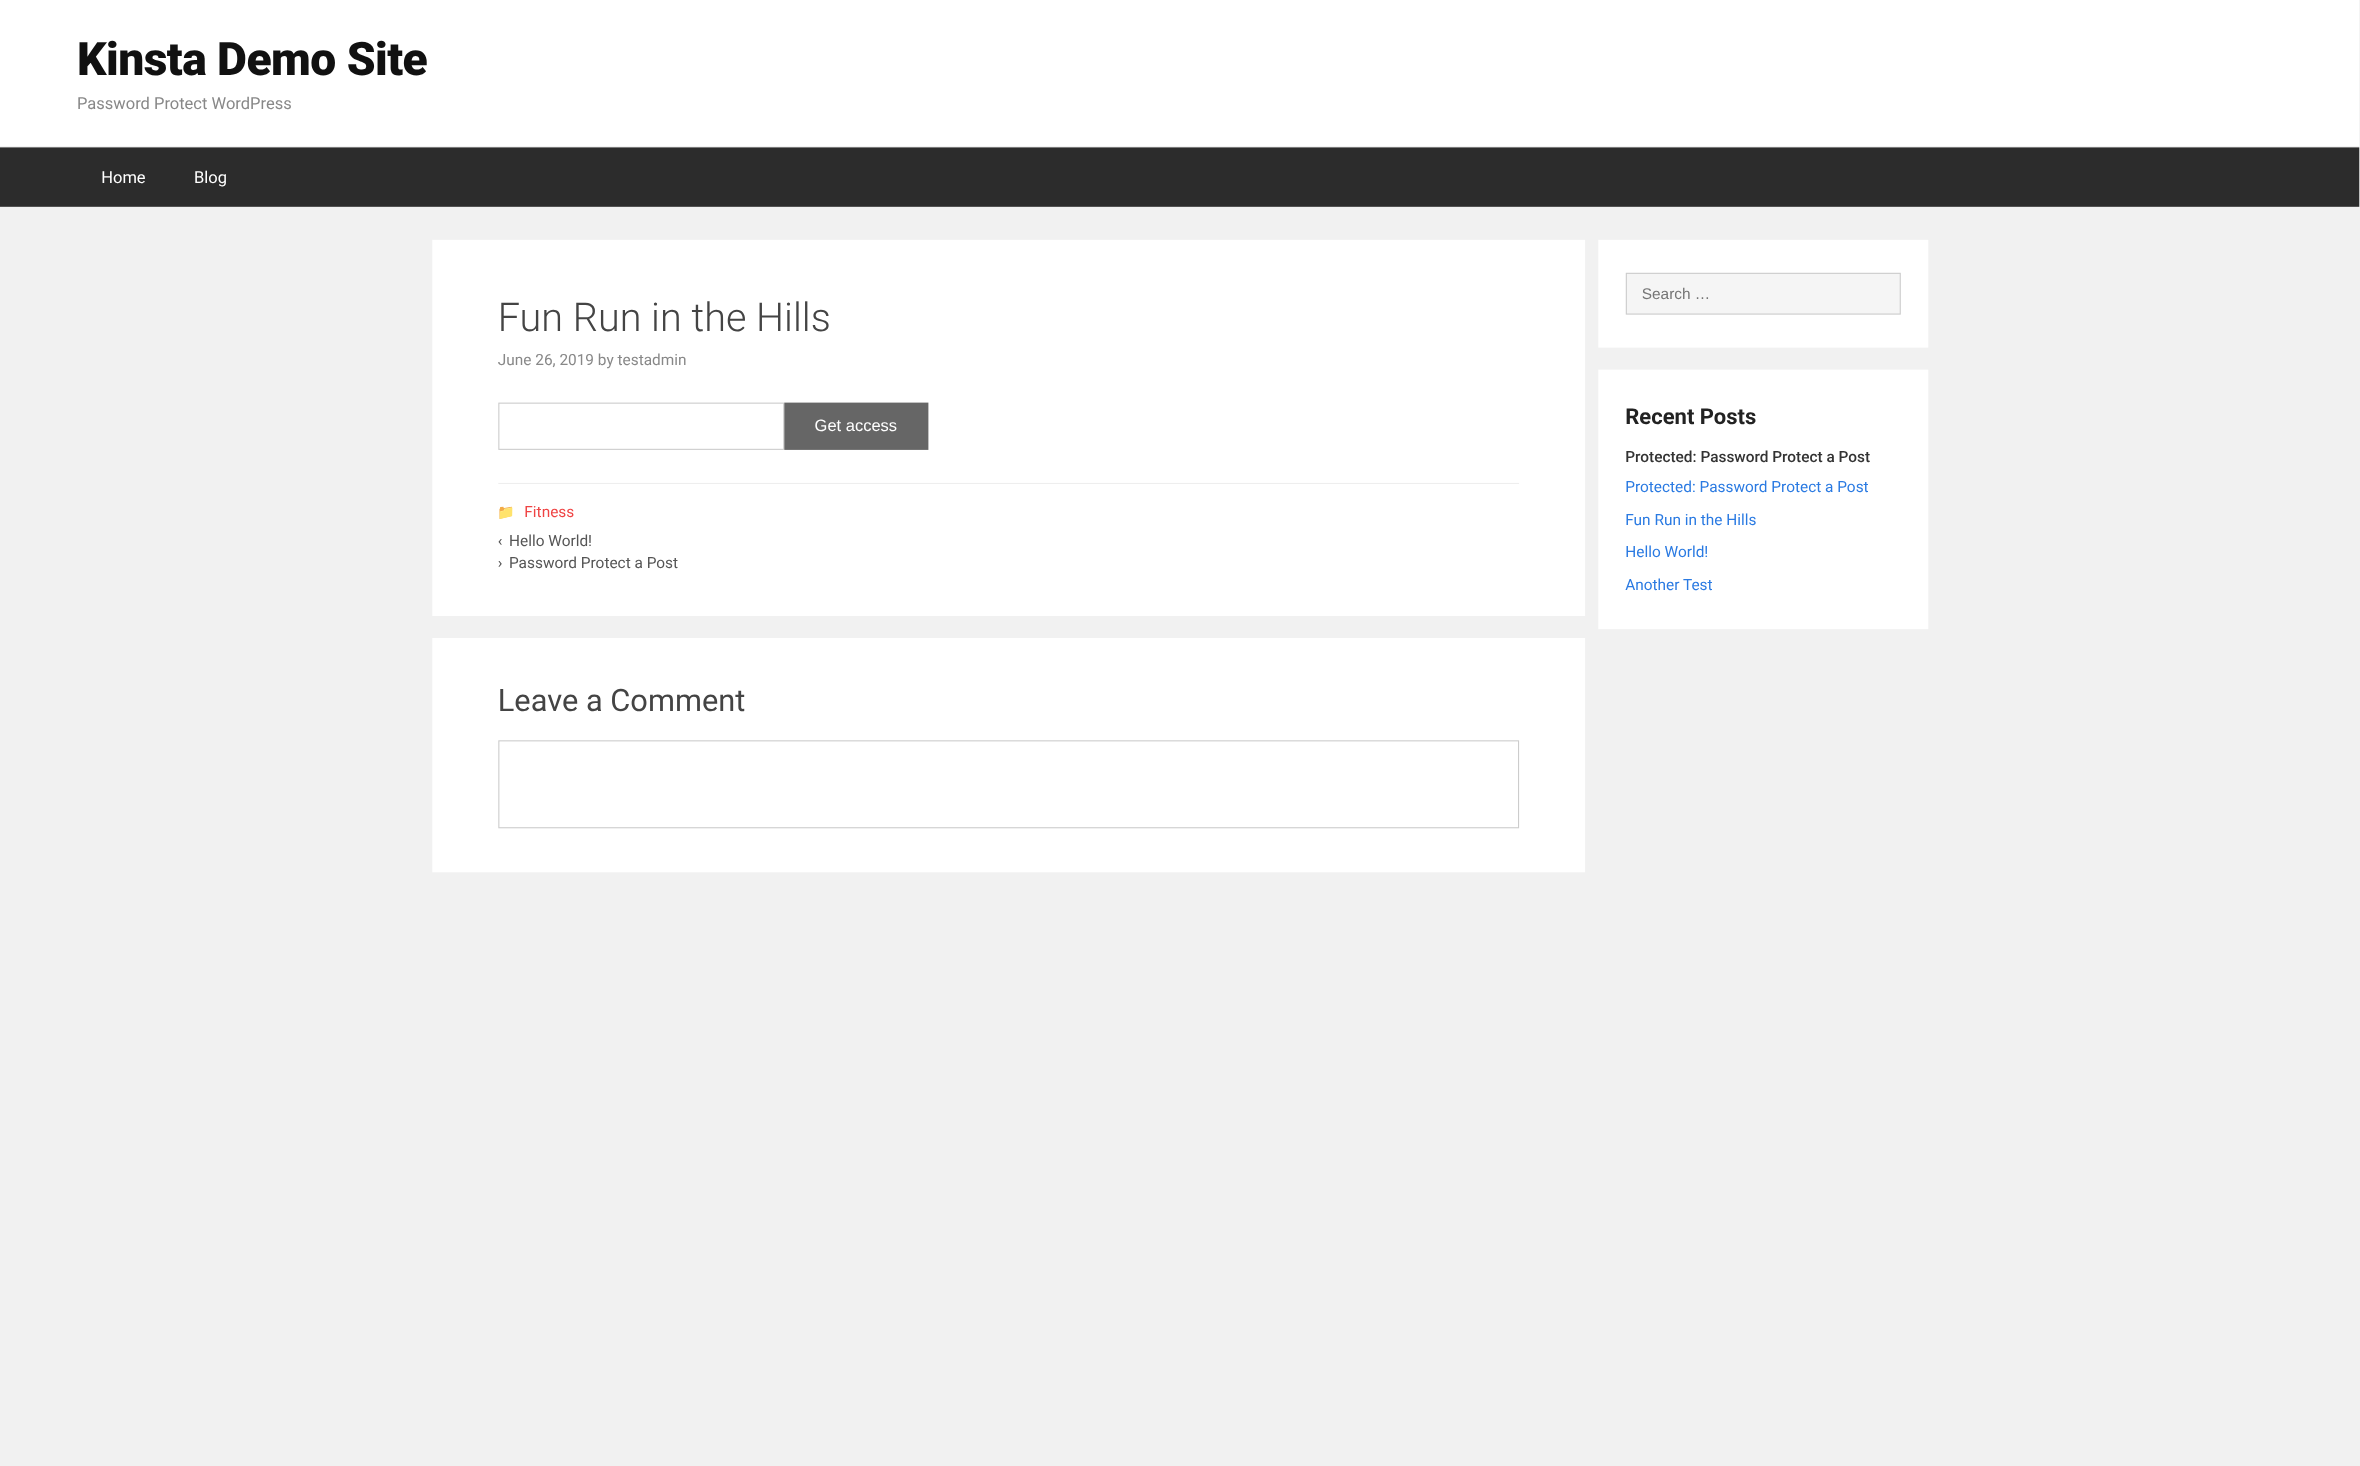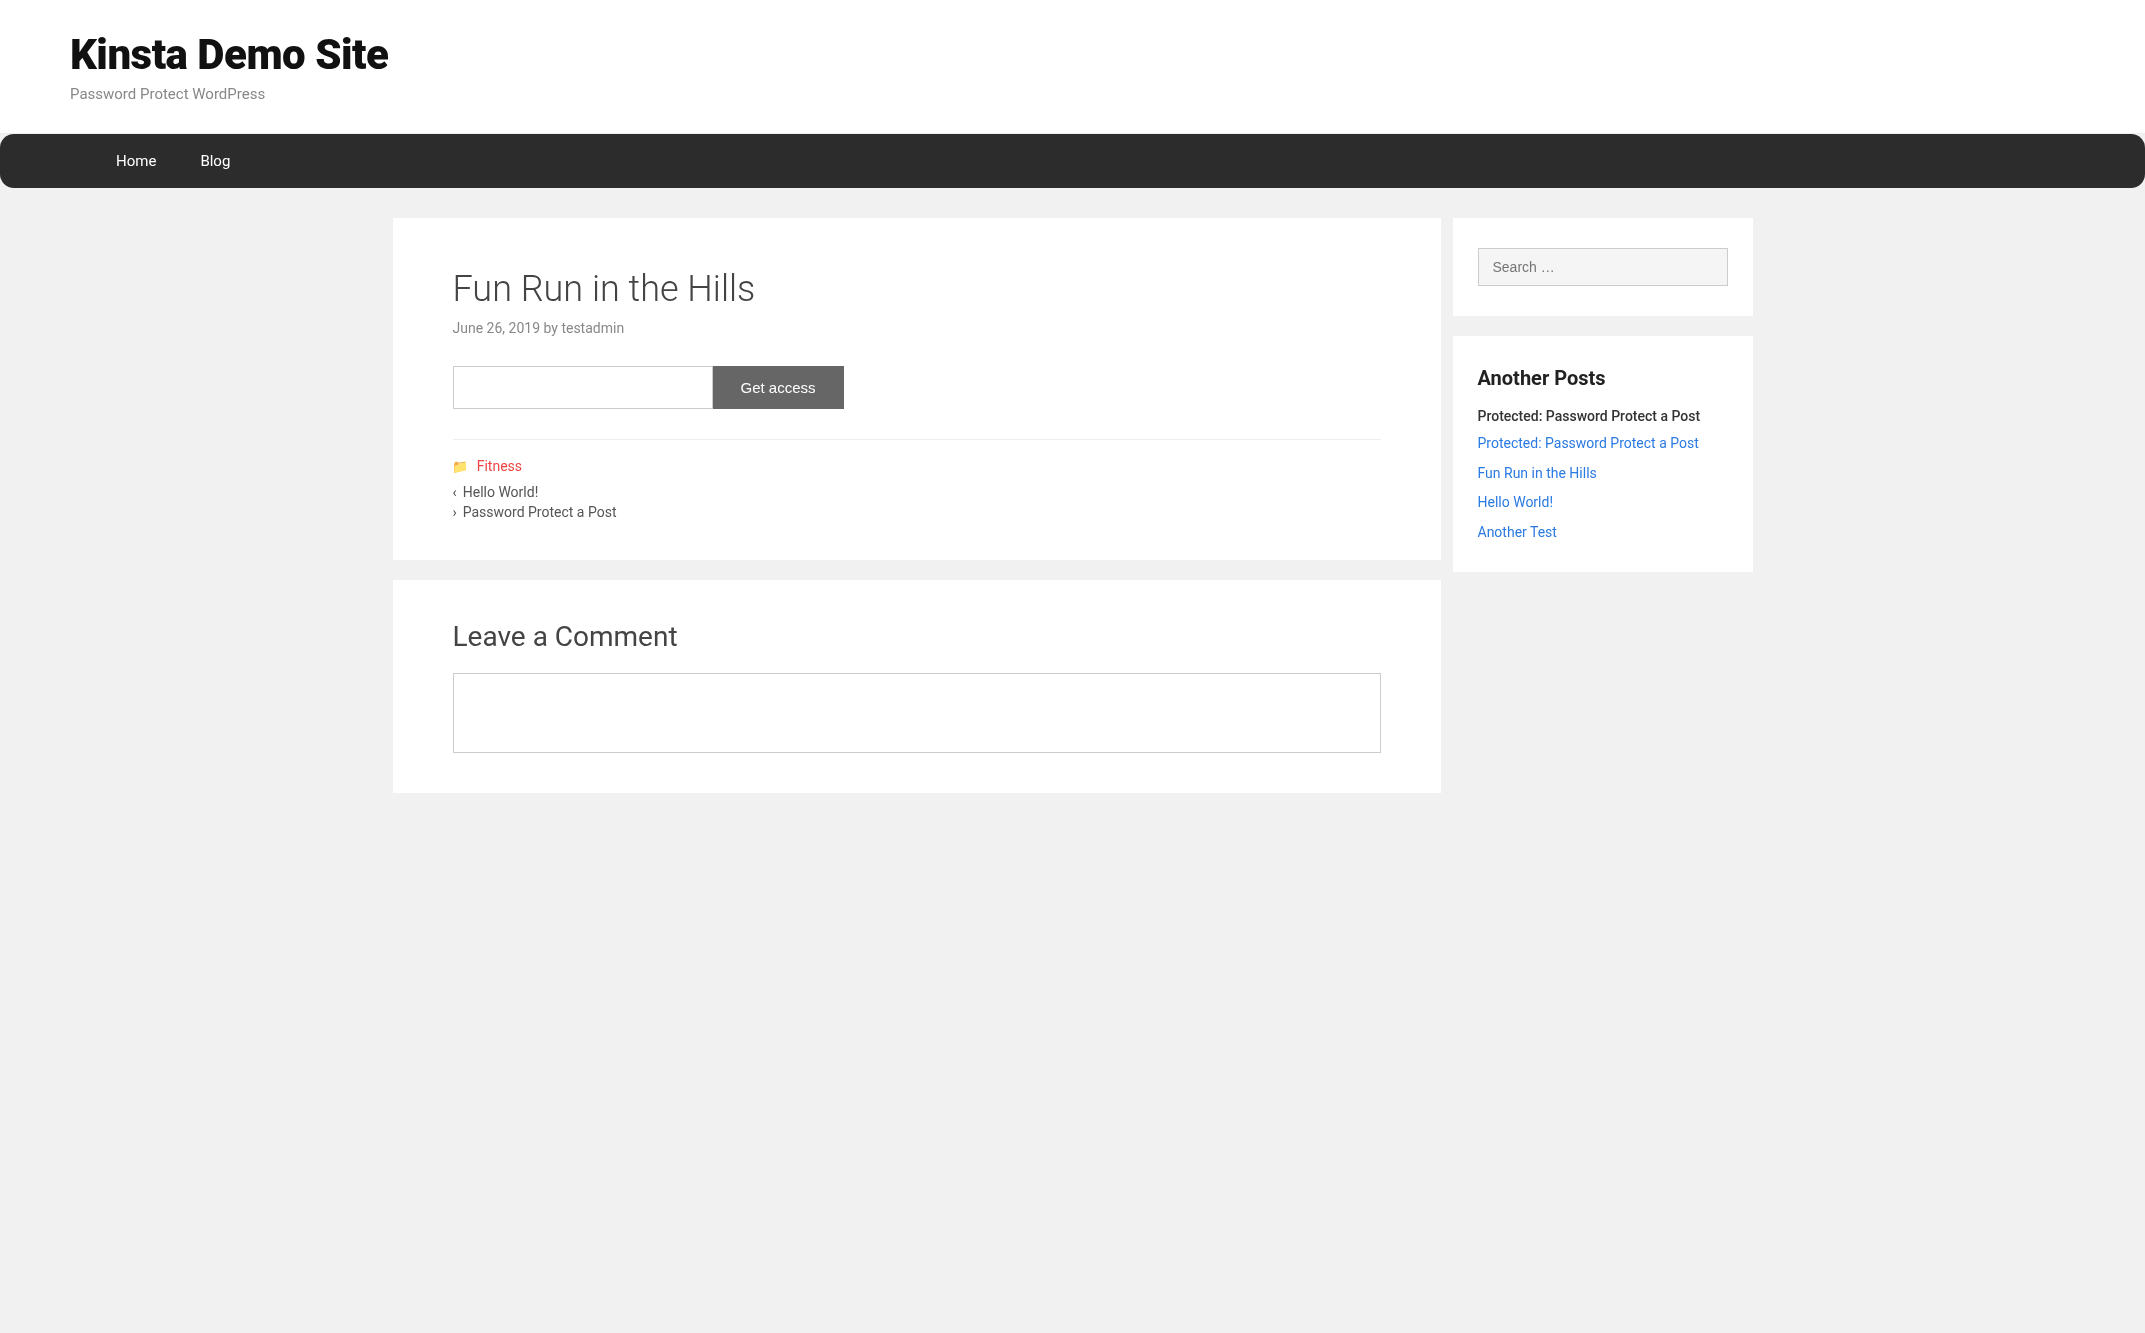--- a/index.html
+++ b/index.html
@@ -31,22 +31,21 @@
 
     .site-tagline {
       font-size: 15px;
       color: #888;
       margin-top: 6px;
     }
 
     
     .site-nav {
       background: #2c2c2c;
-      padding: 0 94px;
-      border-radius: 14px;
+      padding: 0 70px;
     }
 
     .site-nav ul {
       list-style: none;
       display: flex;
       gap: 0;
     }
 
     .site-nav ul li a {
       display: block;
@@ -301,21 +300,21 @@
 
   </main>
 
   <aside class="sidebar">
 
     <div class="sidebar-widget">
       <input type="text" class="search-input" placeholder="Search …" style="">
     </div>
 
     <div class="sidebar-widget">
-      <h3>Another Posts</h3>
+      <h3>Recent Posts</h3>
       <ul class="recent-posts-list">
         <li class="static">
           <span>Protected: Password Protect a Post</span>
         </li>
         <li>
           <a href="#">Protected: Password Protect a Post</a>
         </li>
         <li>
           <a href="#">Fun Run in the Hills</a>
         </li>

